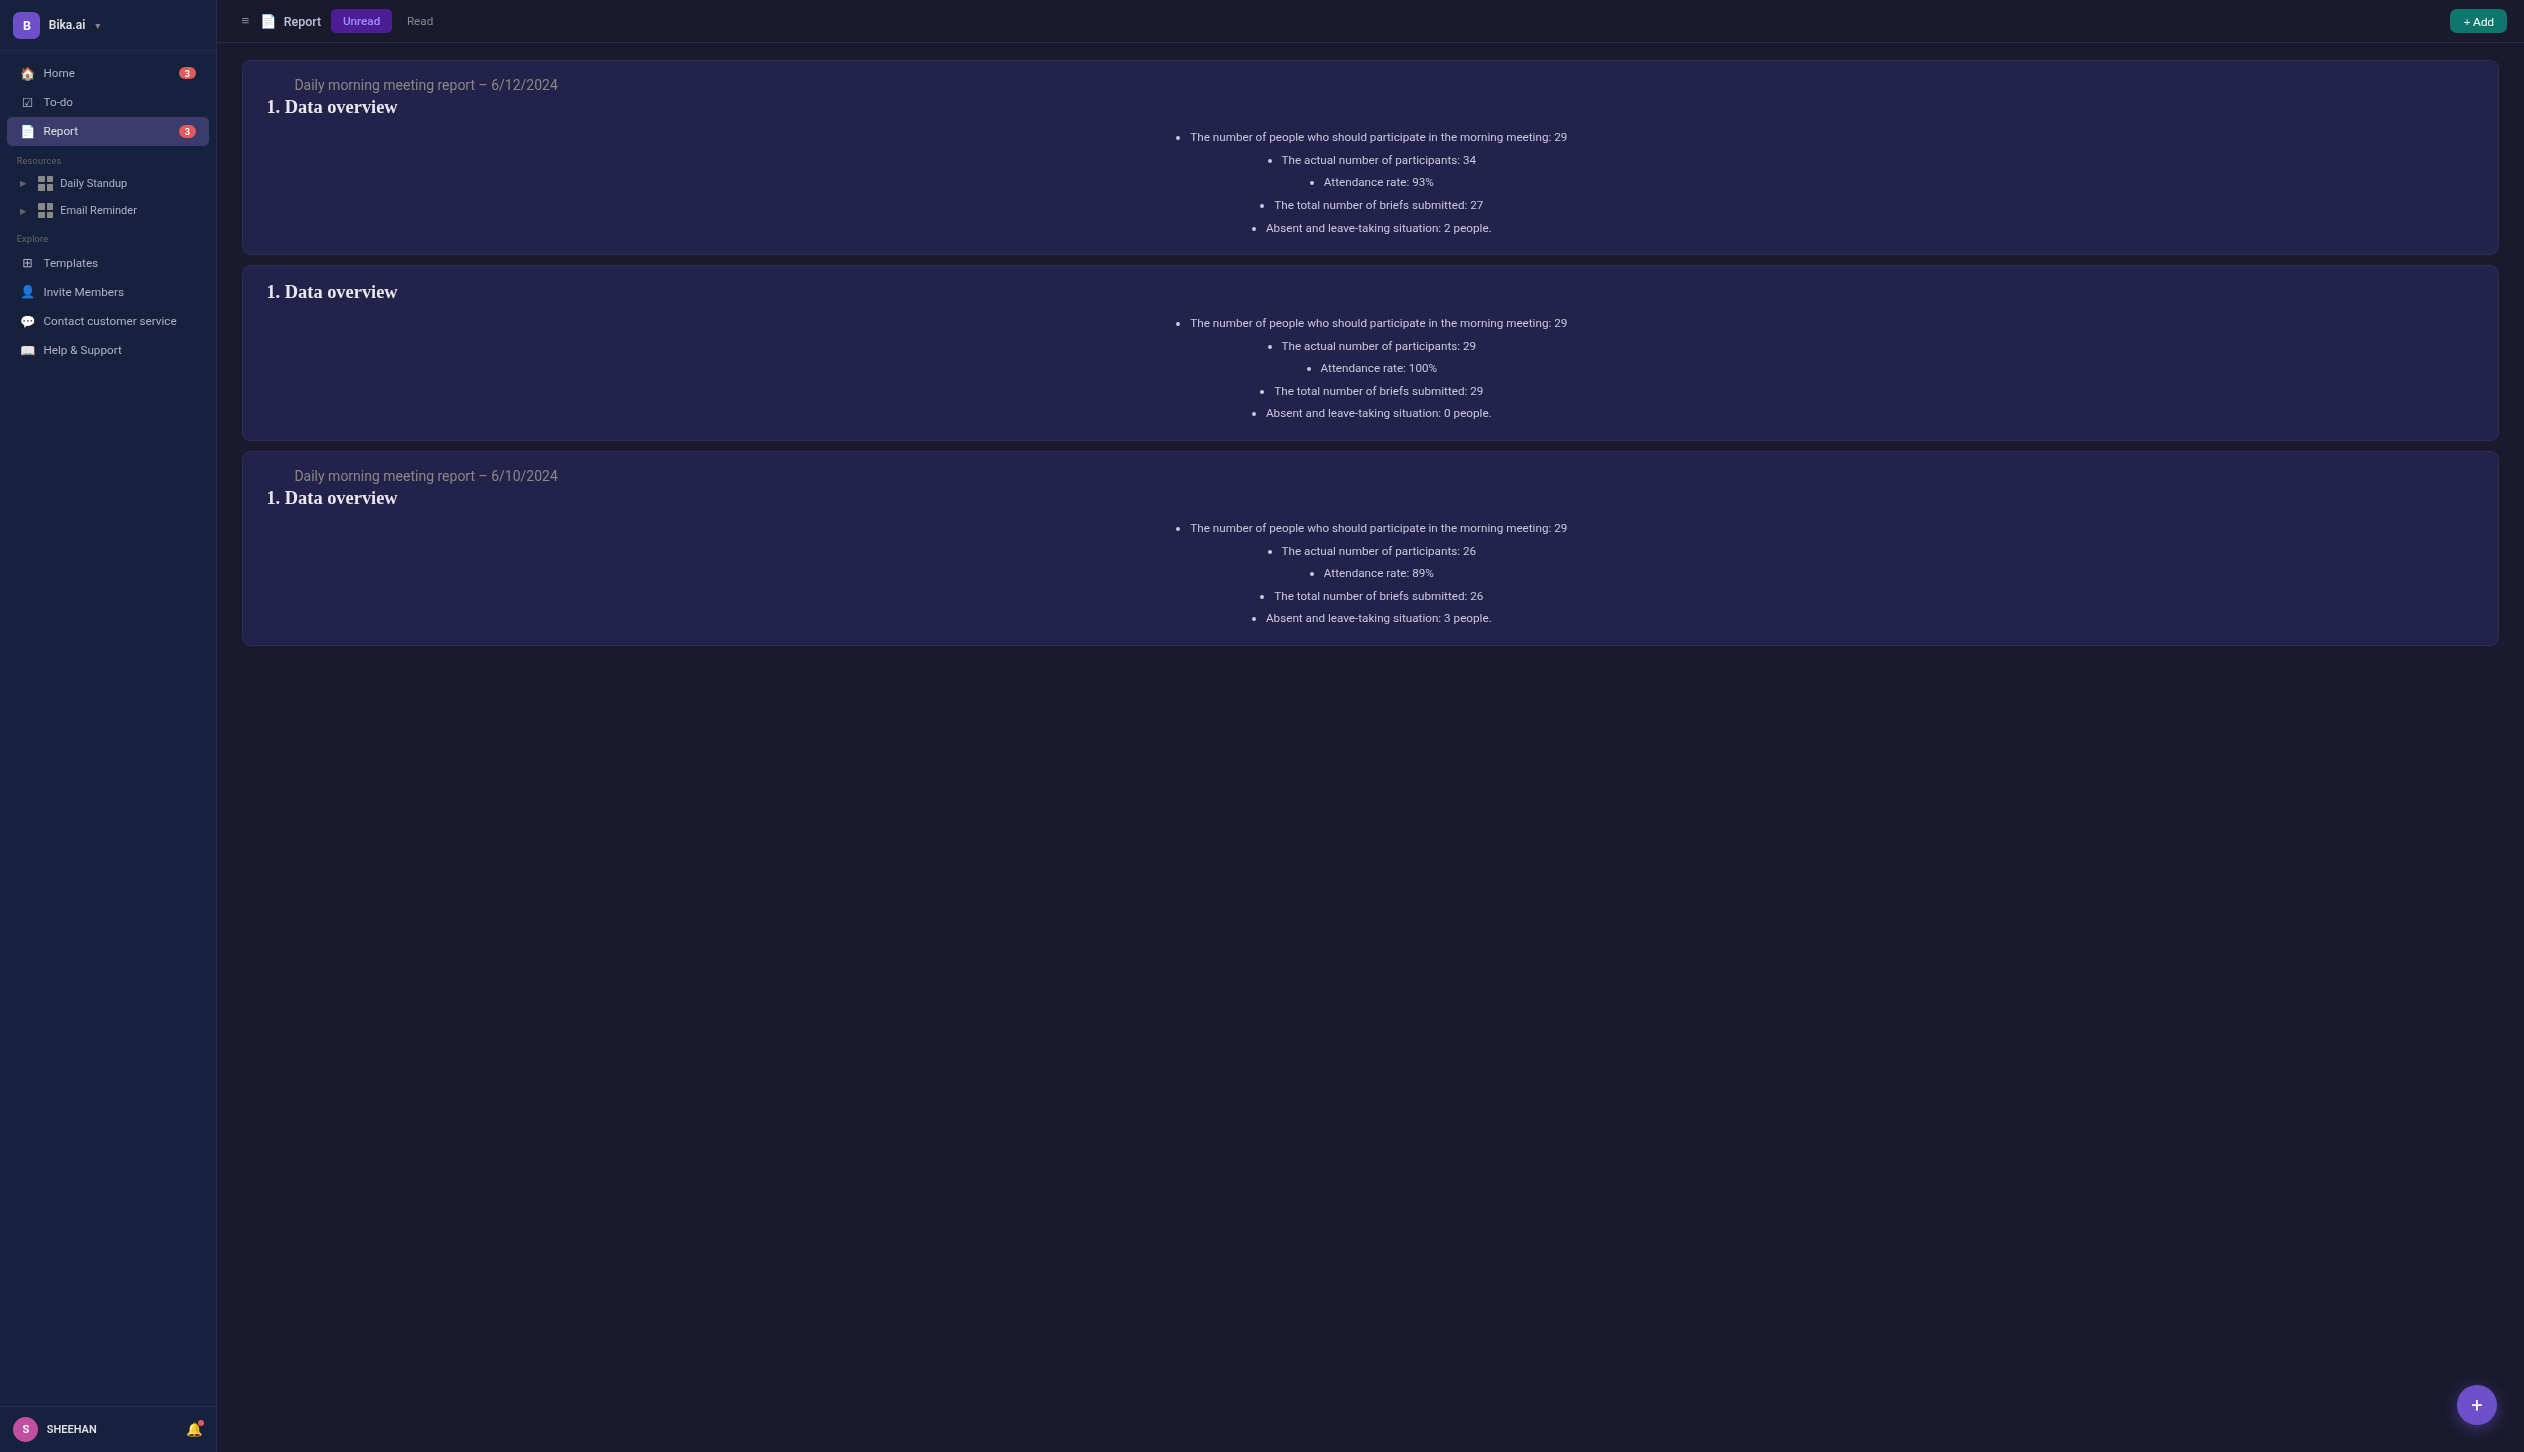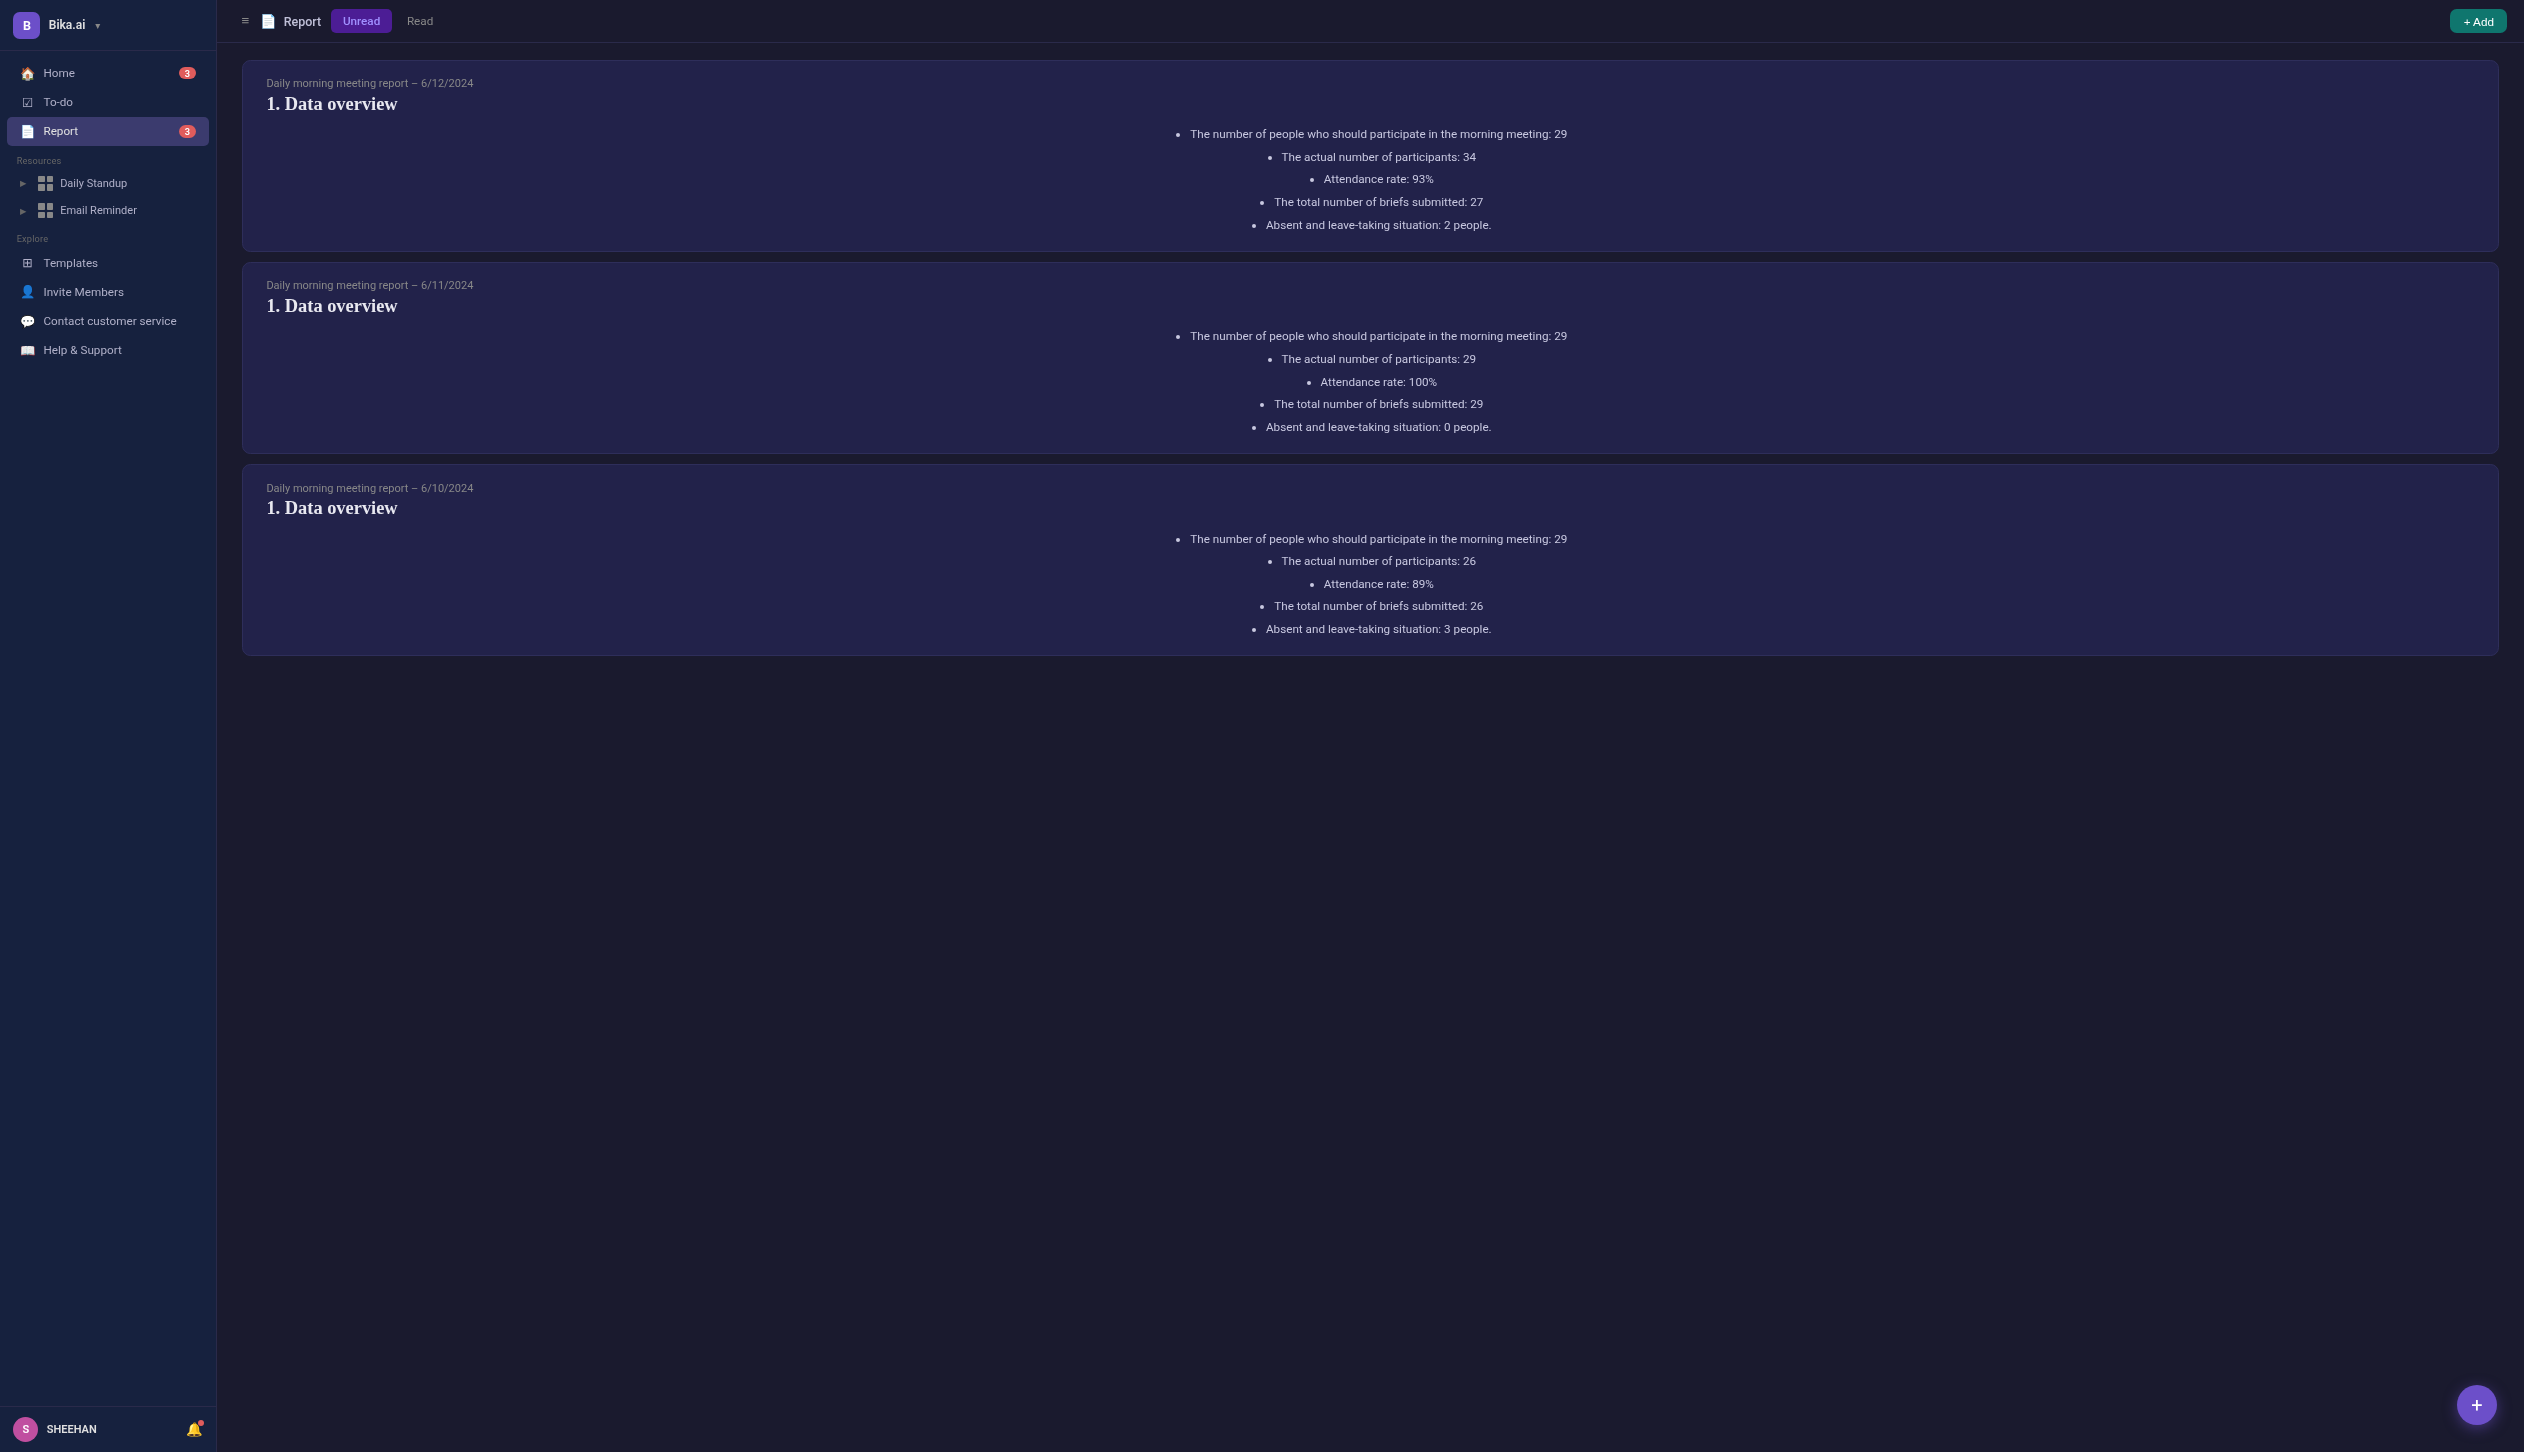--- a/index.html
+++ b/index.html
@@ -275,23 +275,24 @@
     }
 
     .report-card {
       background: #22224a;
       border-radius: 8.4px;
       border: 0.8px solid #2e2e5a;
       padding: 16.7px 23.4px;
     }
 
     .report-subtitle {
-      font-size: 11px;
+      font-size: 14px;
       color: #888;
       margin-bottom: 3.3px;
+      margin-left: 28px;
     }
 
     .report-title {
       font-size: 18.4px;
       font-weight: 700;
       color: #e8e8f0;
       margin-bottom: 11.7px;
       font-family: Georgia, 'Times New Roman', serif;
     }
 
@@ -441,21 +442,20 @@
       <ul class="report-list">
         <li>The number of people who should participate in the morning meeting: 29</li>
         <li>The actual number of participants: 34</li>
         <li>Attendance rate: 93%</li>
         <li>The total number of briefs submitted: 27</li>
         <li>Absent and leave-taking situation: 2 people.</li>
       </ul>
     </div>
 
     <div class="report-card">
-      <div class="report-subtitle">Daily morning meeting report – 6/11/2024</div>
       <div class="report-title">1. Data overview</div>
       <ul class="report-list">
         <li>The number of people who should participate in the morning meeting: 29</li>
         <li>The actual number of participants: 29</li>
         <li>Attendance rate: 100%</li>
         <li>The total number of briefs submitted: 29</li>
         <li>Absent and leave-taking situation: 0 people.</li>
       </ul>
     </div>
 

